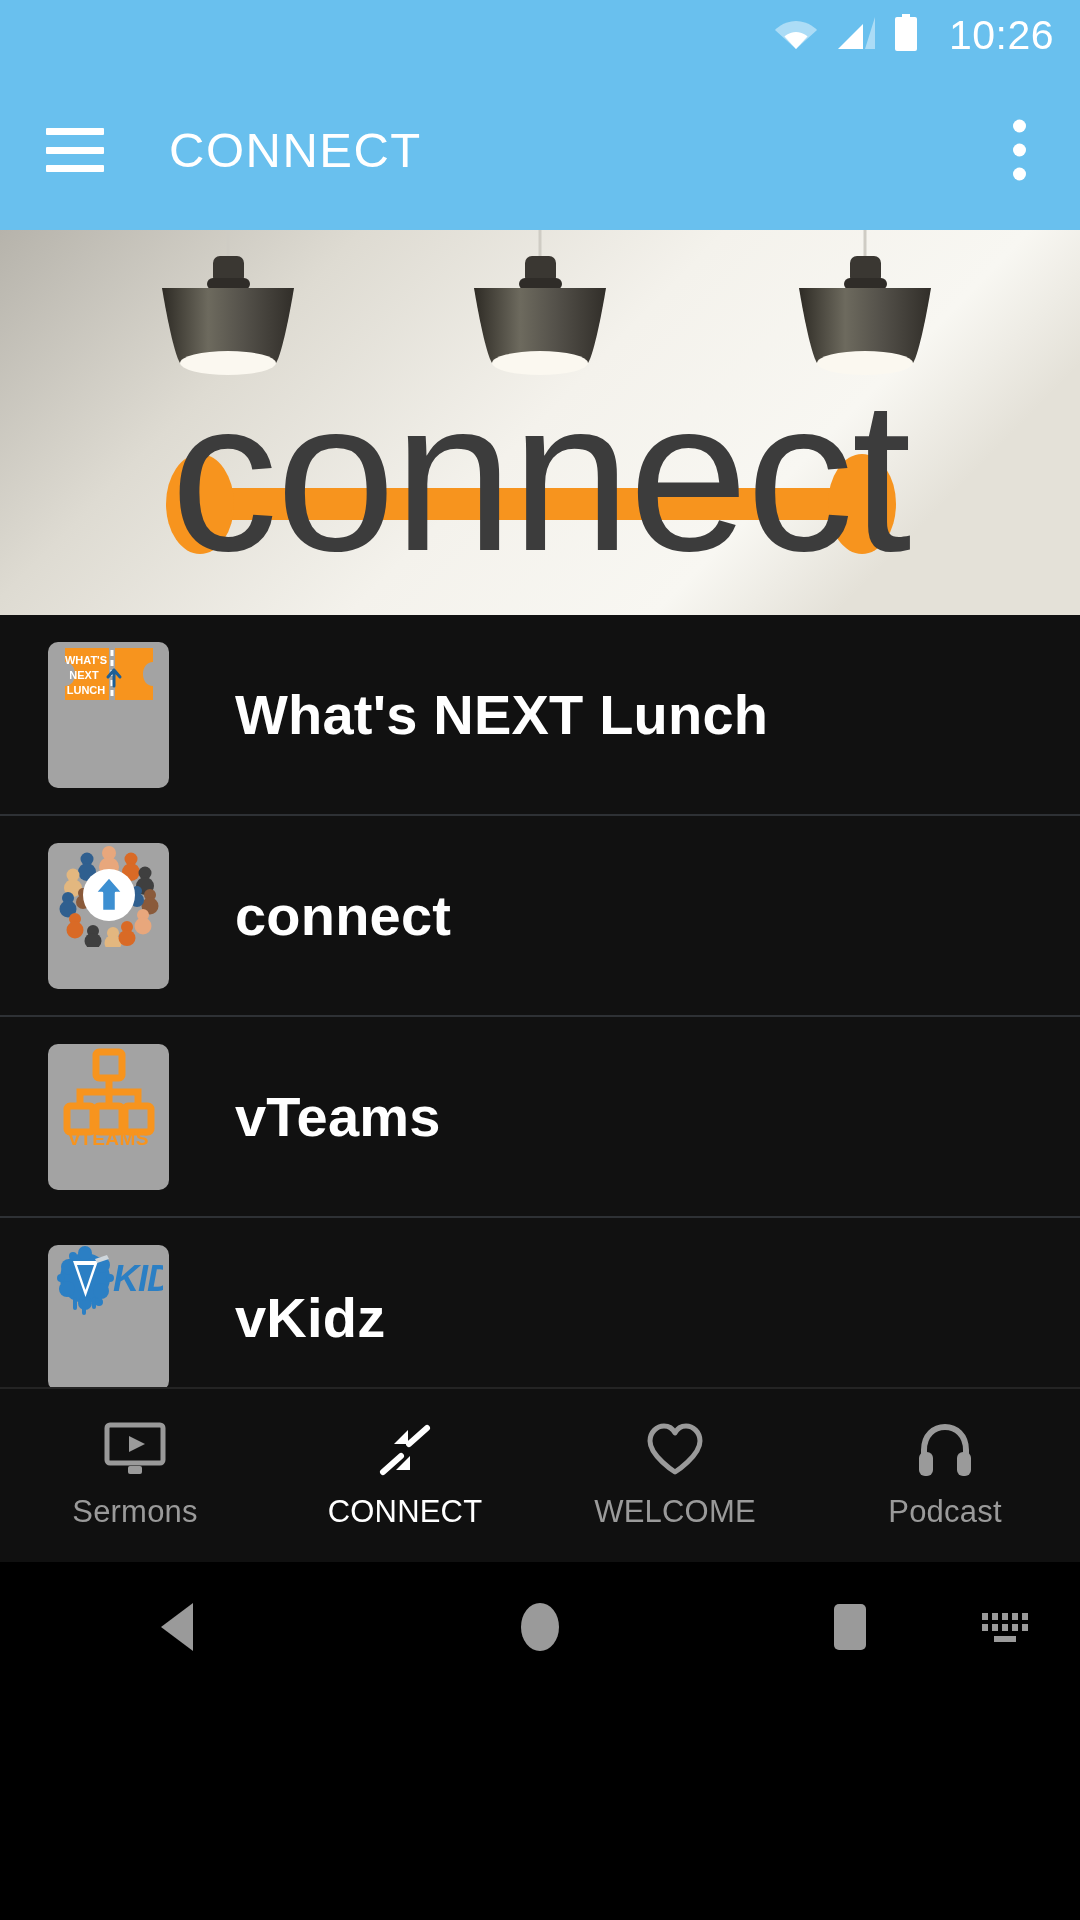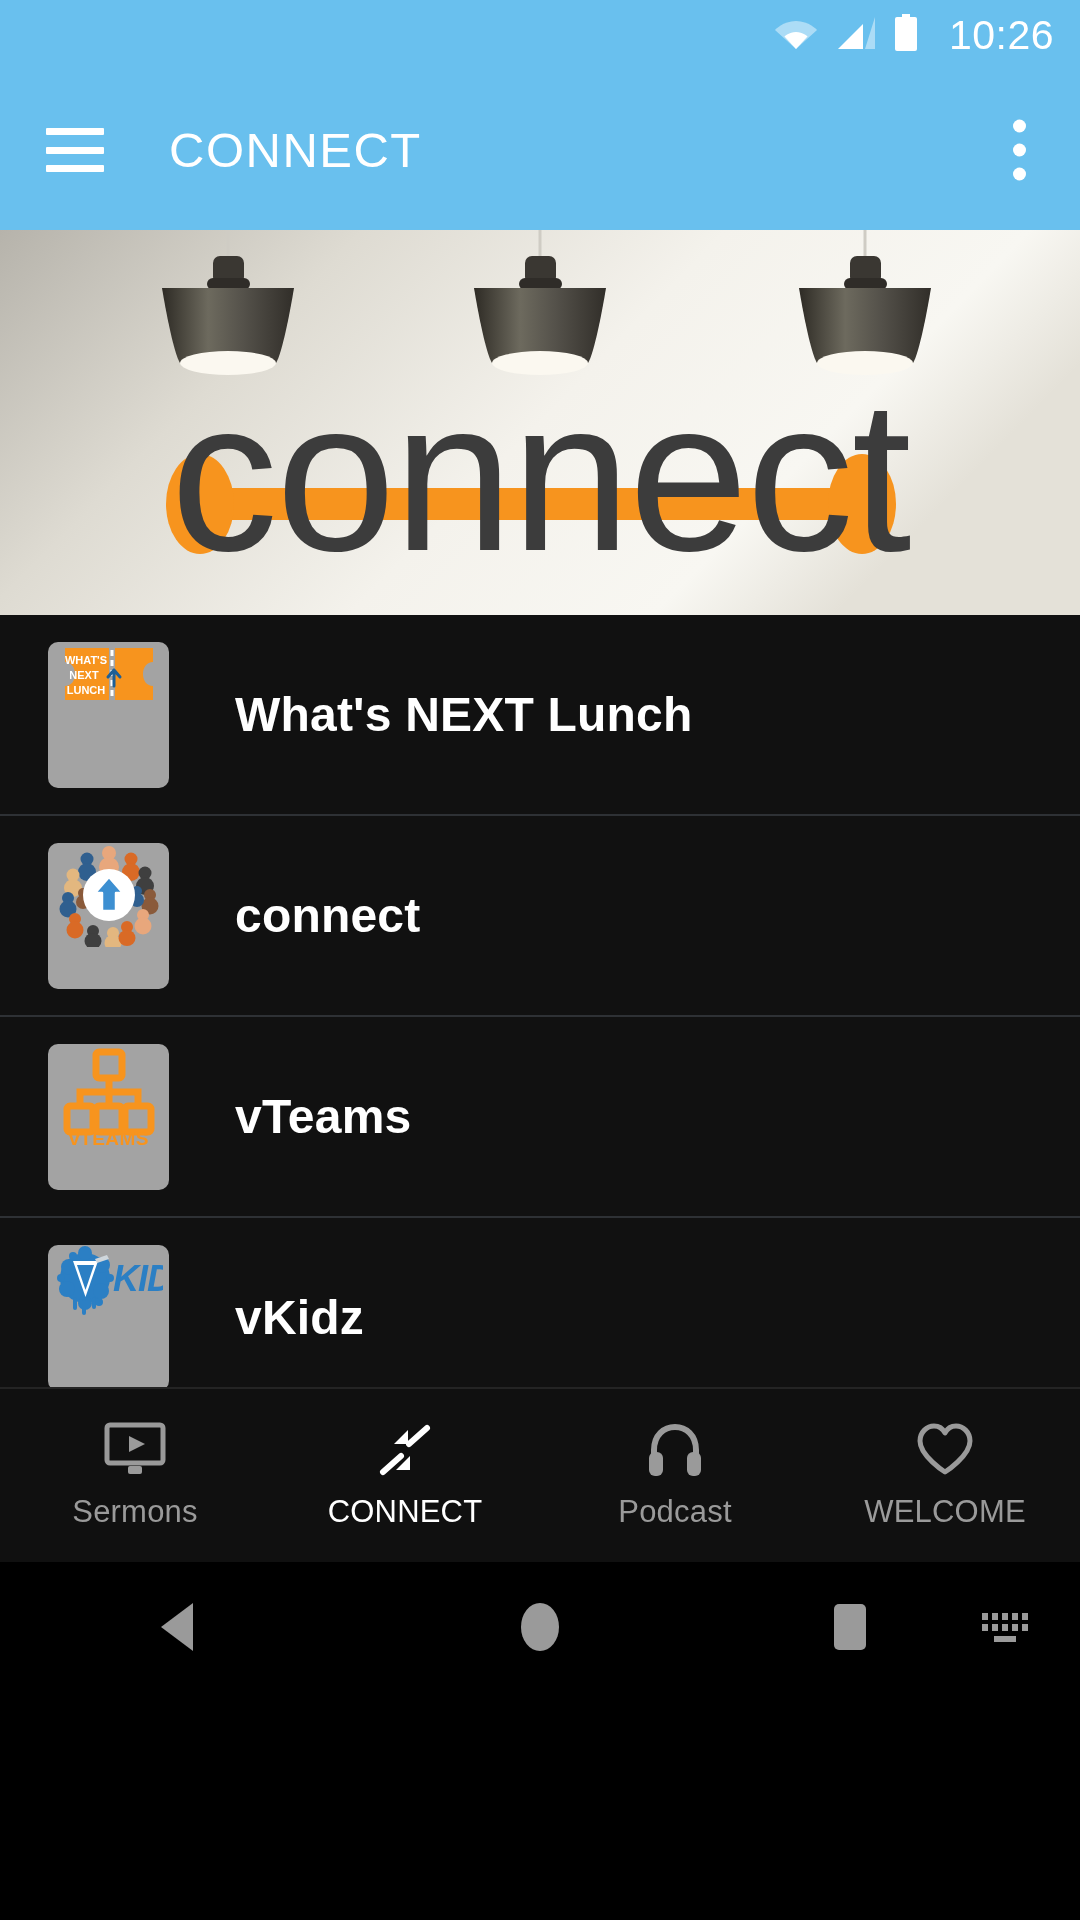--- a/index.html
+++ b/index.html
@@ -47,21 +47,21 @@
     height:201px; display:flex; align-items:center; padding-left:48px;
     border-bottom:2px solid #2e3135; cursor:pointer; background:#111111;
   }
   .thumb{
     width:121px; height:146px; background:#a3a3a3; border-radius:10px;
     flex:0 0 auto; display:flex; align-items:flex-start; justify-content:center;
     overflow:hidden;
   }
   .thumb svg{ display:block; }
   .row-label{
-    color:#ffffff; font-size:48px; font-weight:700; margin-left:66px; letter-spacing:.2px;
+    color:#ffffff; font-size:56px; font-weight:700; margin-left:66px; letter-spacing:.2px;
   }
 
   
   .bottomnav{
     position:absolute; left:0; bottom:130px; width:1080px; height:175px;
     background:#101010; display:flex; align-items:center;
     border-top:2px solid #242424;
   }
   .navitem{
     flex:1; height:100%; display:flex; flex-direction:column; align-items:center;
@@ -348,36 +348,36 @@
           </g>
           <path d="M34 22 L34 8 L20 22 Z" fill="#ffffff" transform="translate(-1,0)"></path>
           <path d="M26 34 L26 48 L40 34 Z" fill="#ffffff" transform="translate(1,0) rotate(180 30 41)"></path>
         </svg>
       </div>
       <div class="navlabel">CONNECT</div>
     </div>
 
     <div class="navitem">
       <div class="navicon">
+        <svg width="62" height="56" viewBox="0 0 62 56">
+          <path d="M31 50 C31 50 6 34 6 19 C6 10 13 4 20 4 C25 4 29 7 31 11 C33 7 37 4 42 4 C49 4 56 10 56 19 C56 34 31 50 31 50 Z" fill="none" stroke="#9a9a9a" stroke-width="5" stroke-linejoin="round"></path>
+        </svg>
+      </div>
+      <div class="navlabel">WELCOME</div>
+    </div>
+
+    <div class="navitem">
+      <div class="navicon">
         <svg width="58" height="56" viewBox="0 0 58 56">
           <path d="M8 38 L8 28 C8 13 18 5 29 5 C40 5 50 13 50 28 L50 38" fill="none" stroke="#9a9a9a" stroke-width="6" stroke-linecap="round"></path>
           <rect x="3" y="30" width="14" height="24" rx="6" fill="#9a9a9a"></rect>
           <rect x="41" y="30" width="14" height="24" rx="6" fill="#9a9a9a"></rect>
         </svg>
       </div>
       <div class="navlabel">Podcast</div>
-    </div>
-
-    <div class="navitem">
-      <div class="navicon">
-        <svg width="62" height="56" viewBox="0 0 62 56">
-          <path d="M31 50 C31 50 6 34 6 19 C6 10 13 4 20 4 C25 4 29 7 31 11 C33 7 37 4 42 4 C49 4 56 10 56 19 C56 34 31 50 31 50 Z" fill="none" stroke="#9a9a9a" stroke-width="5" stroke-linejoin="round"></path>
-        </svg>
-      </div>
-      <div class="navlabel">WELCOME</div>
     </div>
 
 
   </div>
 
   <div class="androidnav">
     <div class="an-btn an-back">
       <svg width="46" height="52" viewBox="0 0 46 52">
         <path d="M36 2 L36 50 L4 26 Z" fill="#9a9a9a"></path>
       </svg>

